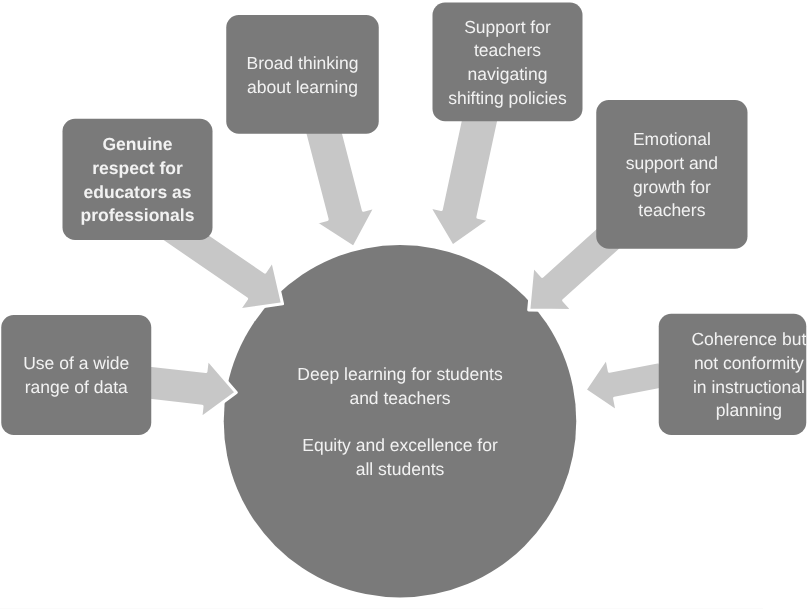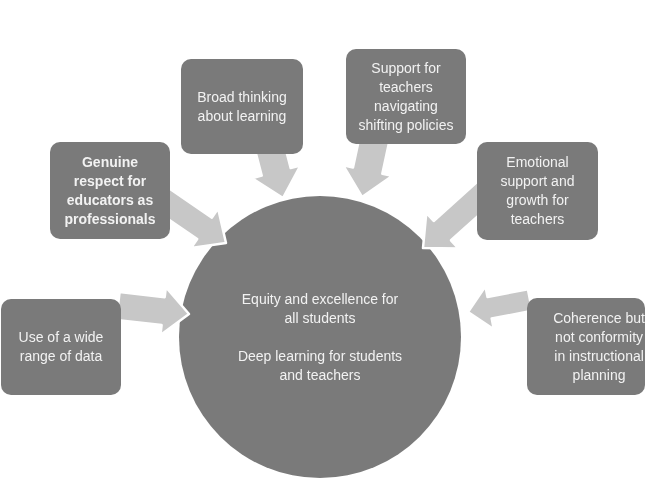--- a/index.html
+++ b/index.html
@@ -54,45 +54,44 @@
   }
   .node-box{
     position:absolute;
     z-index:3;
     background:var(--node-fill);
     border-radius:10px;
     display:flex;
     align-items:center;
     justify-content:center;
     text-align:center;
-    margin-top:47px;
   }
   .node-box span{
     color:var(--text-color);
     font-size:14px;
     line-height:19px;
     white-space:pre-line;
   }
   .box-genuine-respect   {left:50px;  top:95px;  width:120px; height:97px;font-weight:bold;}
   .box-broad-thinking    {left:181px; top:12px;   width:122px; height:95px;}
   .box-support-policies  {left:346px; top:2px;   width:120px; height:95px;}
-  .box-emotional-support {left:477px; top:95px;  width:121px; height:98px;}
+  .box-emotional-support {left:477px; top:80px;  width:121px; height:119px;}
   .box-wide-data         {left:1px;   top:252px; width:120px; height:96px;}
   .box-coherence         {left:527px; top:251px; width:118px; height:97px;justify-content:flex-end;}
 </style>
 </head>
 <body>
 
 <div class="canvas">
 
   <div class="center-circle">
+    <p>Deep learning for students
+and teachers</p>
     <p>Equity and excellence for
 all students</p>
-    <p>Deep learning for students
-and teachers</p>
   </div>
 
   <svg class="arrows" id="arrows-layer" width="648" height="487" viewBox="0 0 648 487" xmlns="http://www.w3.org/2000/svg">
       <polygon points="126.7,190.7 197.2,239.0 191.0,248.1 226.0,243.0 218.1,208.5 211.9,217.6 141.3,169.3" fill="#c7c7c7" stroke="#ffffff" stroke-width="2.5" stroke-linejoin="round"></polygon>
       <polygon points="240.5,93.8 261.7,175.6 252.0,178.1 283.0,198.0 300.4,165.6 290.7,168.1 269.5,86.2" fill="#c7c7c7" stroke="#ffffff" stroke-width="2.5" stroke-linejoin="round"></polygon>
       <polygon points="370.3,86.8 353.0,167.5 343.2,165.3 362.0,197.0 392.1,175.9 382.3,173.8 399.7,93.2" fill="#c7c7c7" stroke="#ffffff" stroke-width="2.5" stroke-linejoin="round"></polygon>
       <polygon points="483.3,176.3 433.7,221.0 426.3,212.8 423.0,248.0 458.4,248.5 451.0,240.3 500.7,195.7" fill="#c7c7c7" stroke="#ffffff" stroke-width="2.5" stroke-linejoin="round"></polygon>
       <polygon points="116.4,319.9 161.6,325.0 160.5,334.9 189.0,314.0 165.9,287.2 164.7,297.2 119.6,292.1" fill="#c7c7c7" stroke="#ffffff" stroke-width="2.5" stroke-linejoin="round"></polygon>
       <polygon points="527.9,289.2 487.5,297.0 485.4,286.2 468.0,312.0 493.8,329.4 491.7,318.6 532.1,310.8" fill="#c7c7c7" stroke="#ffffff" stroke-width="2.5" stroke-linejoin="round"></polygon>
     </svg>

